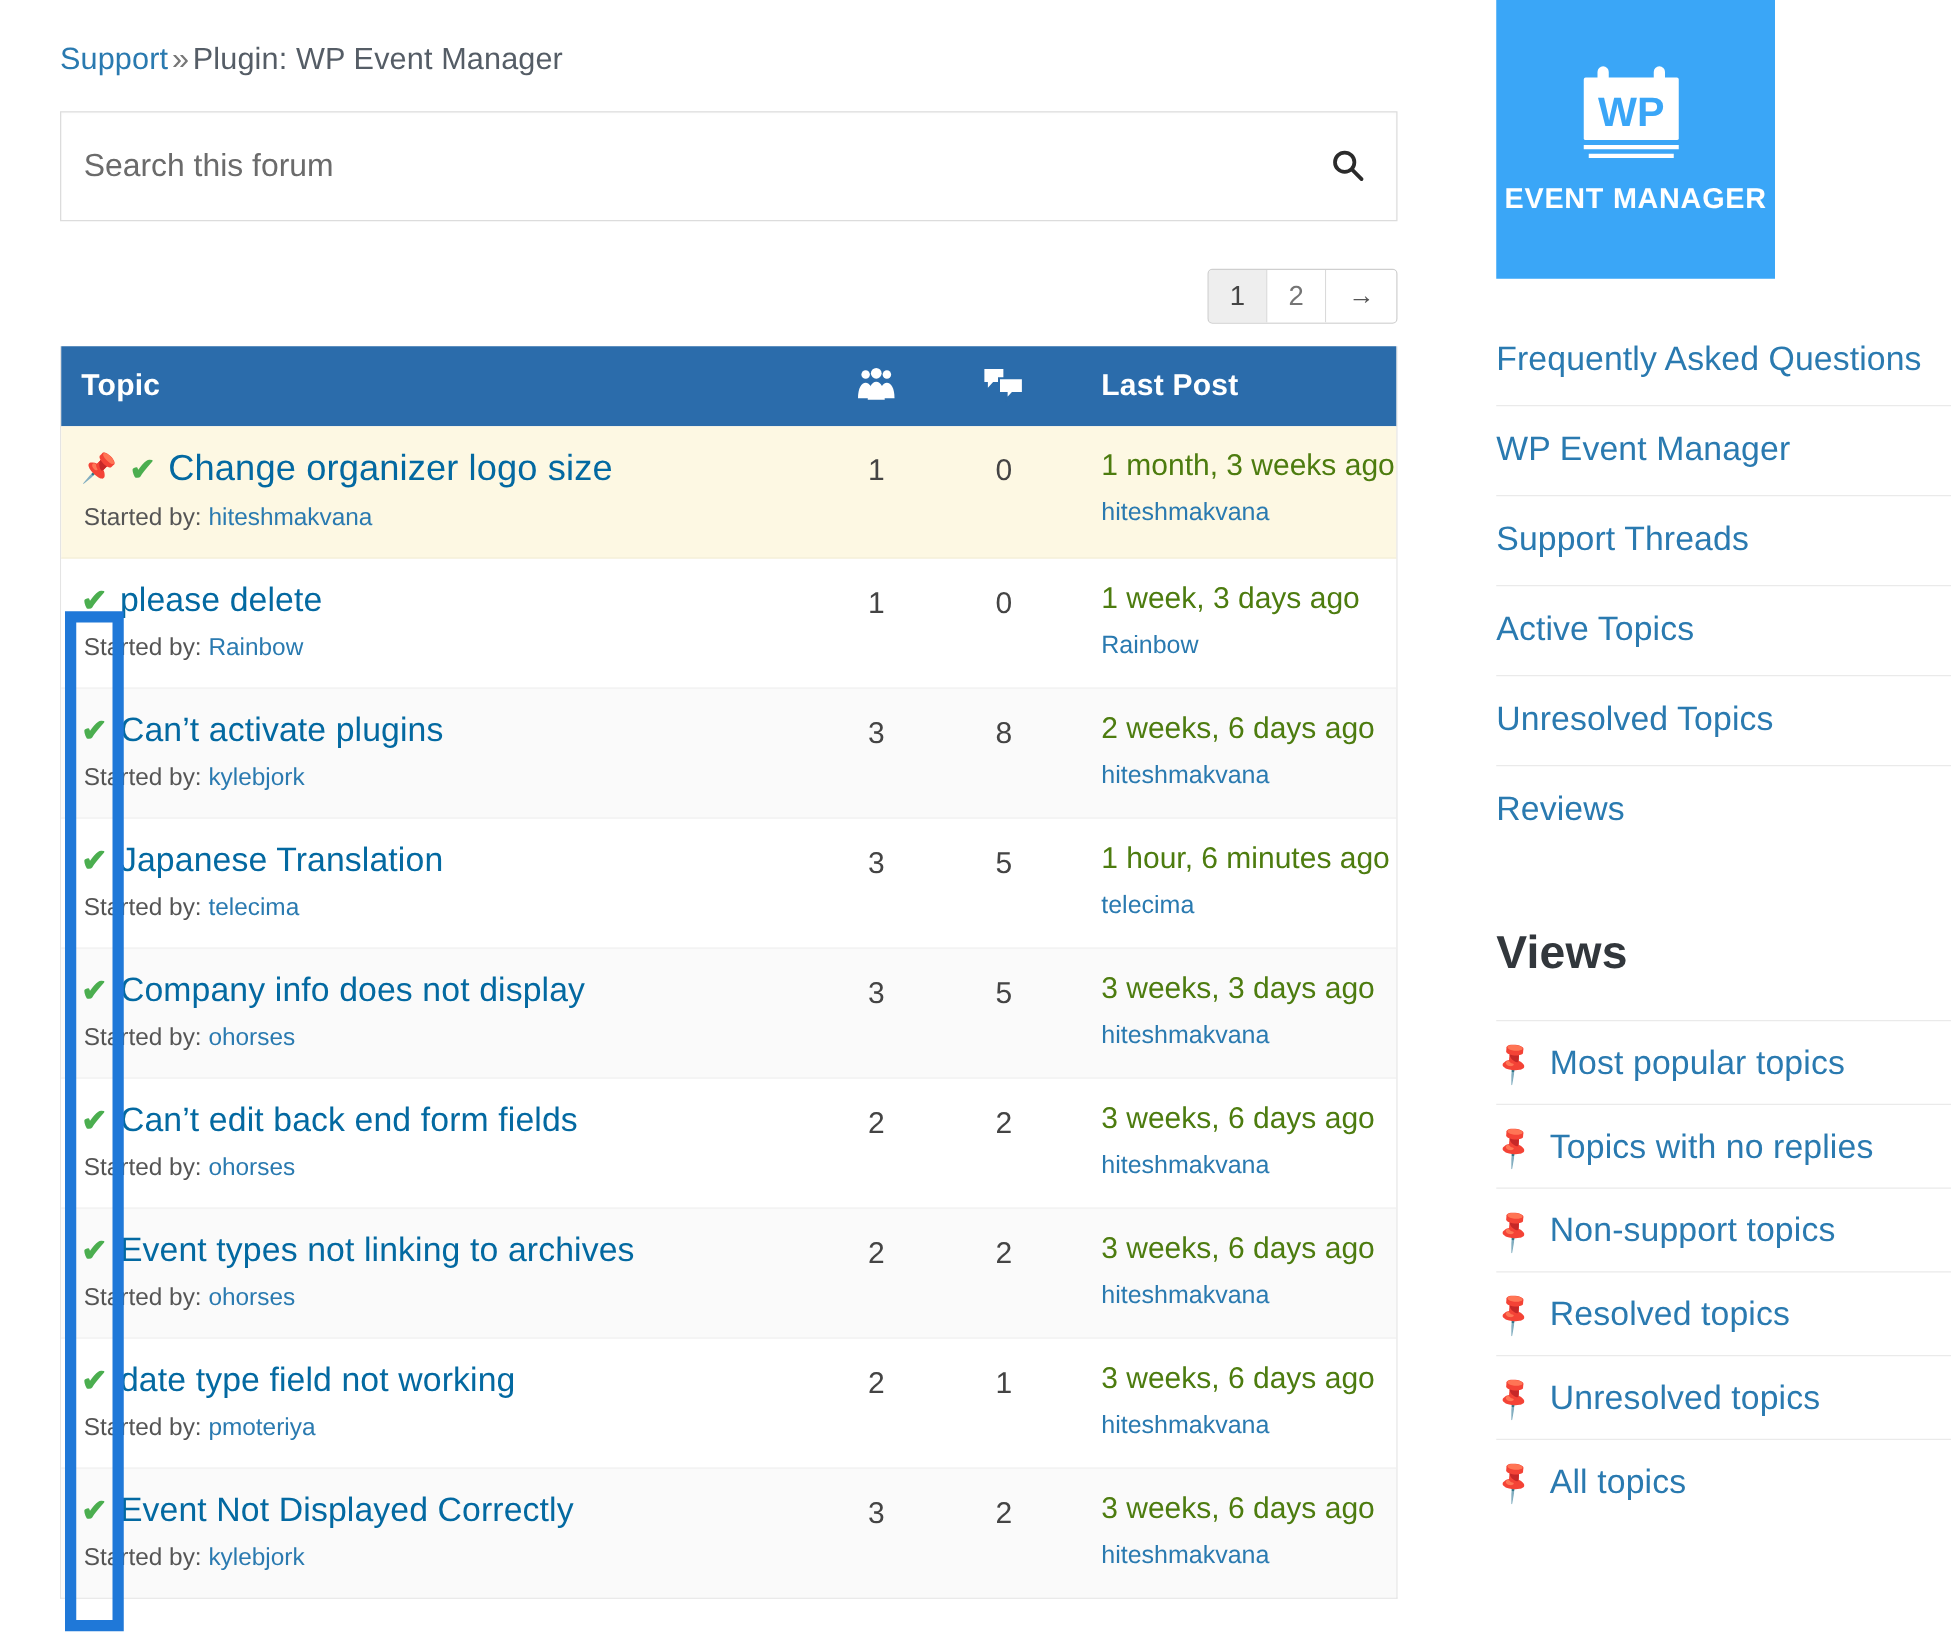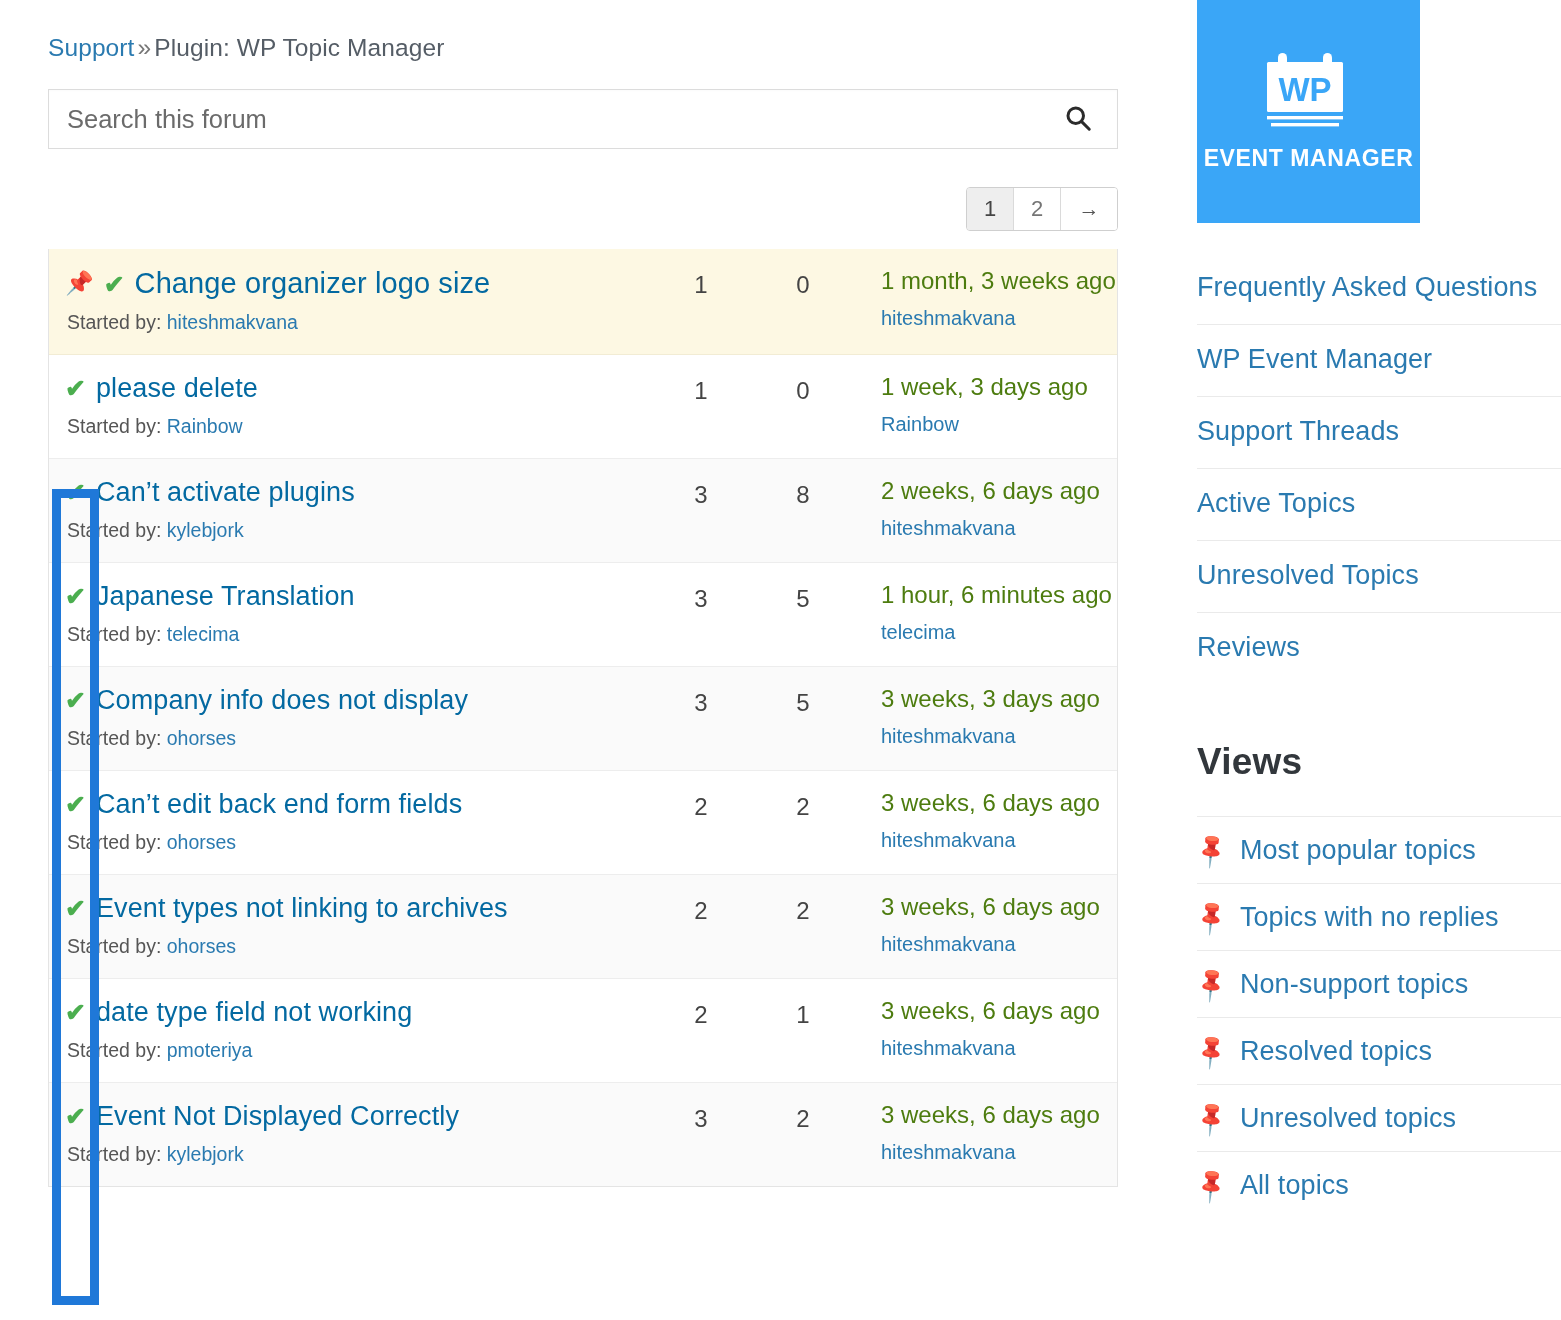--- a/index.html
+++ b/index.html
@@ -21,21 +21,21 @@
     padding-top: 34px;
     letter-spacing: .1px;
     white-space: nowrap;
   }
   .breadcrumb a { color: #2a7ab0; text-decoration: none; }
   .breadcrumb .sep { color: #777; padding: 0 3px; }
 
   .search-wrap {
     position: relative;
     margin-top: 27px;
-    height: 60px;
+    height: 88px;
     border: 1px solid #dcdcdc;
     background: #fff;
     box-shadow: inset 0 1px 2px rgba(0,0,0,.02);
   }
   .search-input {
     width: 100%; height: 100%;
     border: 0; outline: none; background: transparent;
     font-family: "Liberation Sans", sans-serif;
     font-size: 25.5px;
     color: #555;
@@ -180,21 +180,21 @@
   .views-item a { color: #2a7ab0; font-size: 27px; text-decoration: none; letter-spacing: .1px; }
 </style>
 </head>
 <body>
 
 <div class="page">
 
   <div class="main">
 
     <div class="breadcrumb">
-      <a href="#">Support</a><span class="sep">»</span><span>Plugin: WP Topic Manager</span>
+      <a href="#">Support</a><span class="sep">»</span><span>Plugin: WP Event Manager</span>
     </div>
 
     <div class="search-wrap">
       <input class="search-input" type="text" placeholder="Search this forum" style="">
       <button class="search-btn">
         <span>
           <svg width="30" height="30" viewBox="0 0 24 24" fill="none" stroke="#2b2b2b" stroke-width="2.4">
             <circle cx="10.2" cy="10.2" r="6.2"></circle>
             <line x1="15.1" y1="15.1" x2="21" y2="21" stroke-linecap="round"></line>
           </svg>
@@ -205,20 +205,44 @@
     <div class="pagination">
       <div class="pager">
         <div class="pager-item active">1</div>
         <div class="pager-item">2</div>
         <div class="pager-item arrow">→</div>
       </div>
     </div>
 
     <div class="forum-table">
 
+      <div class="t-head">
+        <div class="c-topic">Topic</div>
+        <div class="c-voices">
+          <span>
+            <svg width="32" height="26" viewBox="0 0 32 26" fill="#ffffff">
+              <circle cx="7.5" cy="5.6" r="3.4"></circle>
+              <circle cx="24.5" cy="5.6" r="3.4"></circle>
+              <circle cx="16" cy="4.6" r="4.3"></circle>
+              <path d="M1.4 24.5 C1.4 16.5 4.2 12.2 7.5 12.2 C10.8 12.2 13.6 16.5 13.6 24.5 Z"></path>
+              <path d="M18.4 24.5 C18.4 16.5 21.2 12.2 24.5 12.2 C27.8 12.2 30.6 16.5 30.6 24.5 Z"></path>
+              <path d="M9.2 25.8 C9.2 16.6 12.2 11.3 16 11.3 C19.8 11.3 22.8 16.6 22.8 25.8 Z"></path>
+            </svg>
+          </span>
+        </div>
+        <div class="c-posts">
+          <span>
+            <svg width="34" height="28" viewBox="0 0 34 28" fill="#ffffff">
+              <path d="M1.5 2.2 h15.2 v10.4 h-8.2 l-4.2 4.6 v-4.6 h-2.8 z"></path>
+              <path d="M13.2 9.6 h19.1 v11.7 h-8.4 l-4.6 5.1 v-5.1 h-6.1 z" stroke="#2b6cab" stroke-width="1.6"></path>
+            </svg>
+          </span>
+        </div>
+        <div class="c-last">Last Post</div>
+      </div>
 
       <div class="t-row sticky">
         <div class="c-topic">
           <div class="topic-line">
             <span class="pin-ico">📌</span>
             <span class="check-ico">✔</span>
             <a class="topic-link big" href="#">Change organizer logo size</a>
           </div>
           <div class="started">
             <span>Started by:</span>

